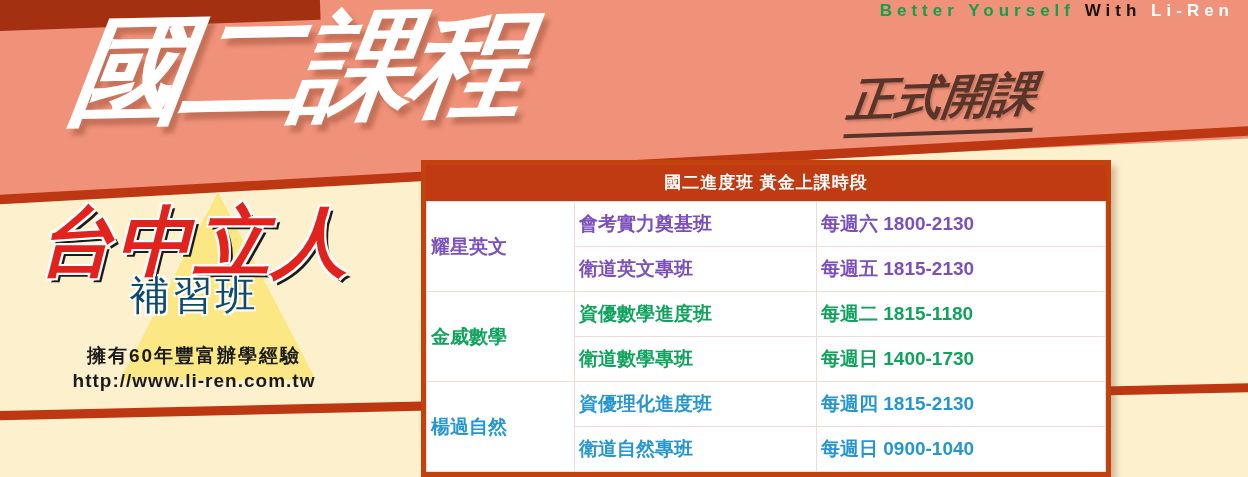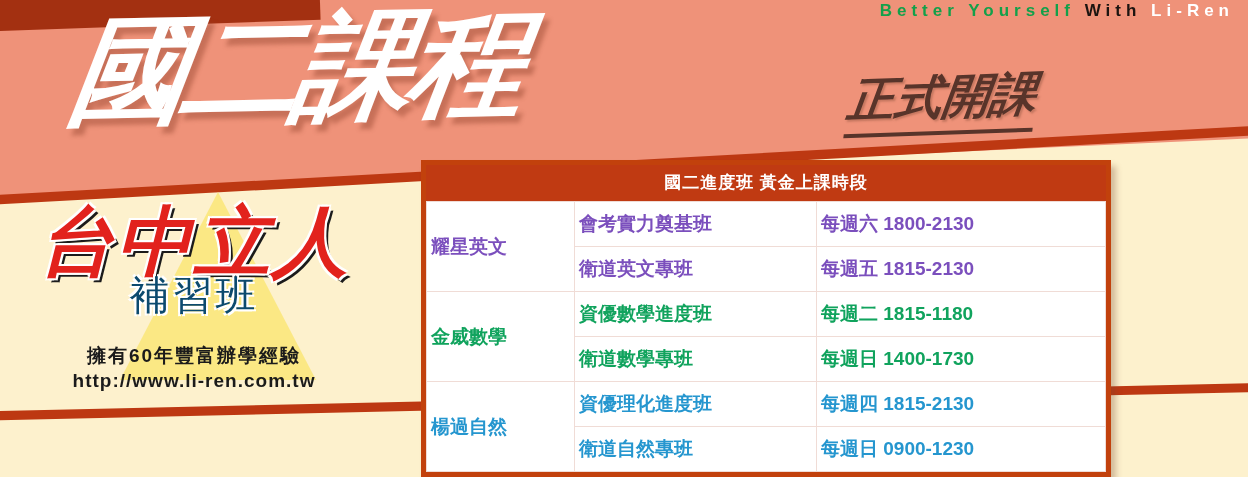--- a/index.html
+++ b/index.html
@@ -285,20 +285,20 @@
           <td class="c-time sub-math">每週日 1400-1730</td>
         </tr>
 
         <tr>
           <td class="c-subject sub-sci" rowspan="2">楊過自然</td>
           <td class="c-class sub-sci">資優理化進度班</td>
           <td class="c-time sub-sci">每週四 1815-2130</td>
         </tr>
         <tr>
           <td class="c-class sub-sci">衛道自然專班</td>
-          <td class="c-time sub-sci">每週日 0900-1230</td>
+          <td class="c-time sub-sci">每週日 0900-1040</td>
         </tr>
 
       </tbody>
     </table>
   </div>
 
 </div>
 
 </body></html>

